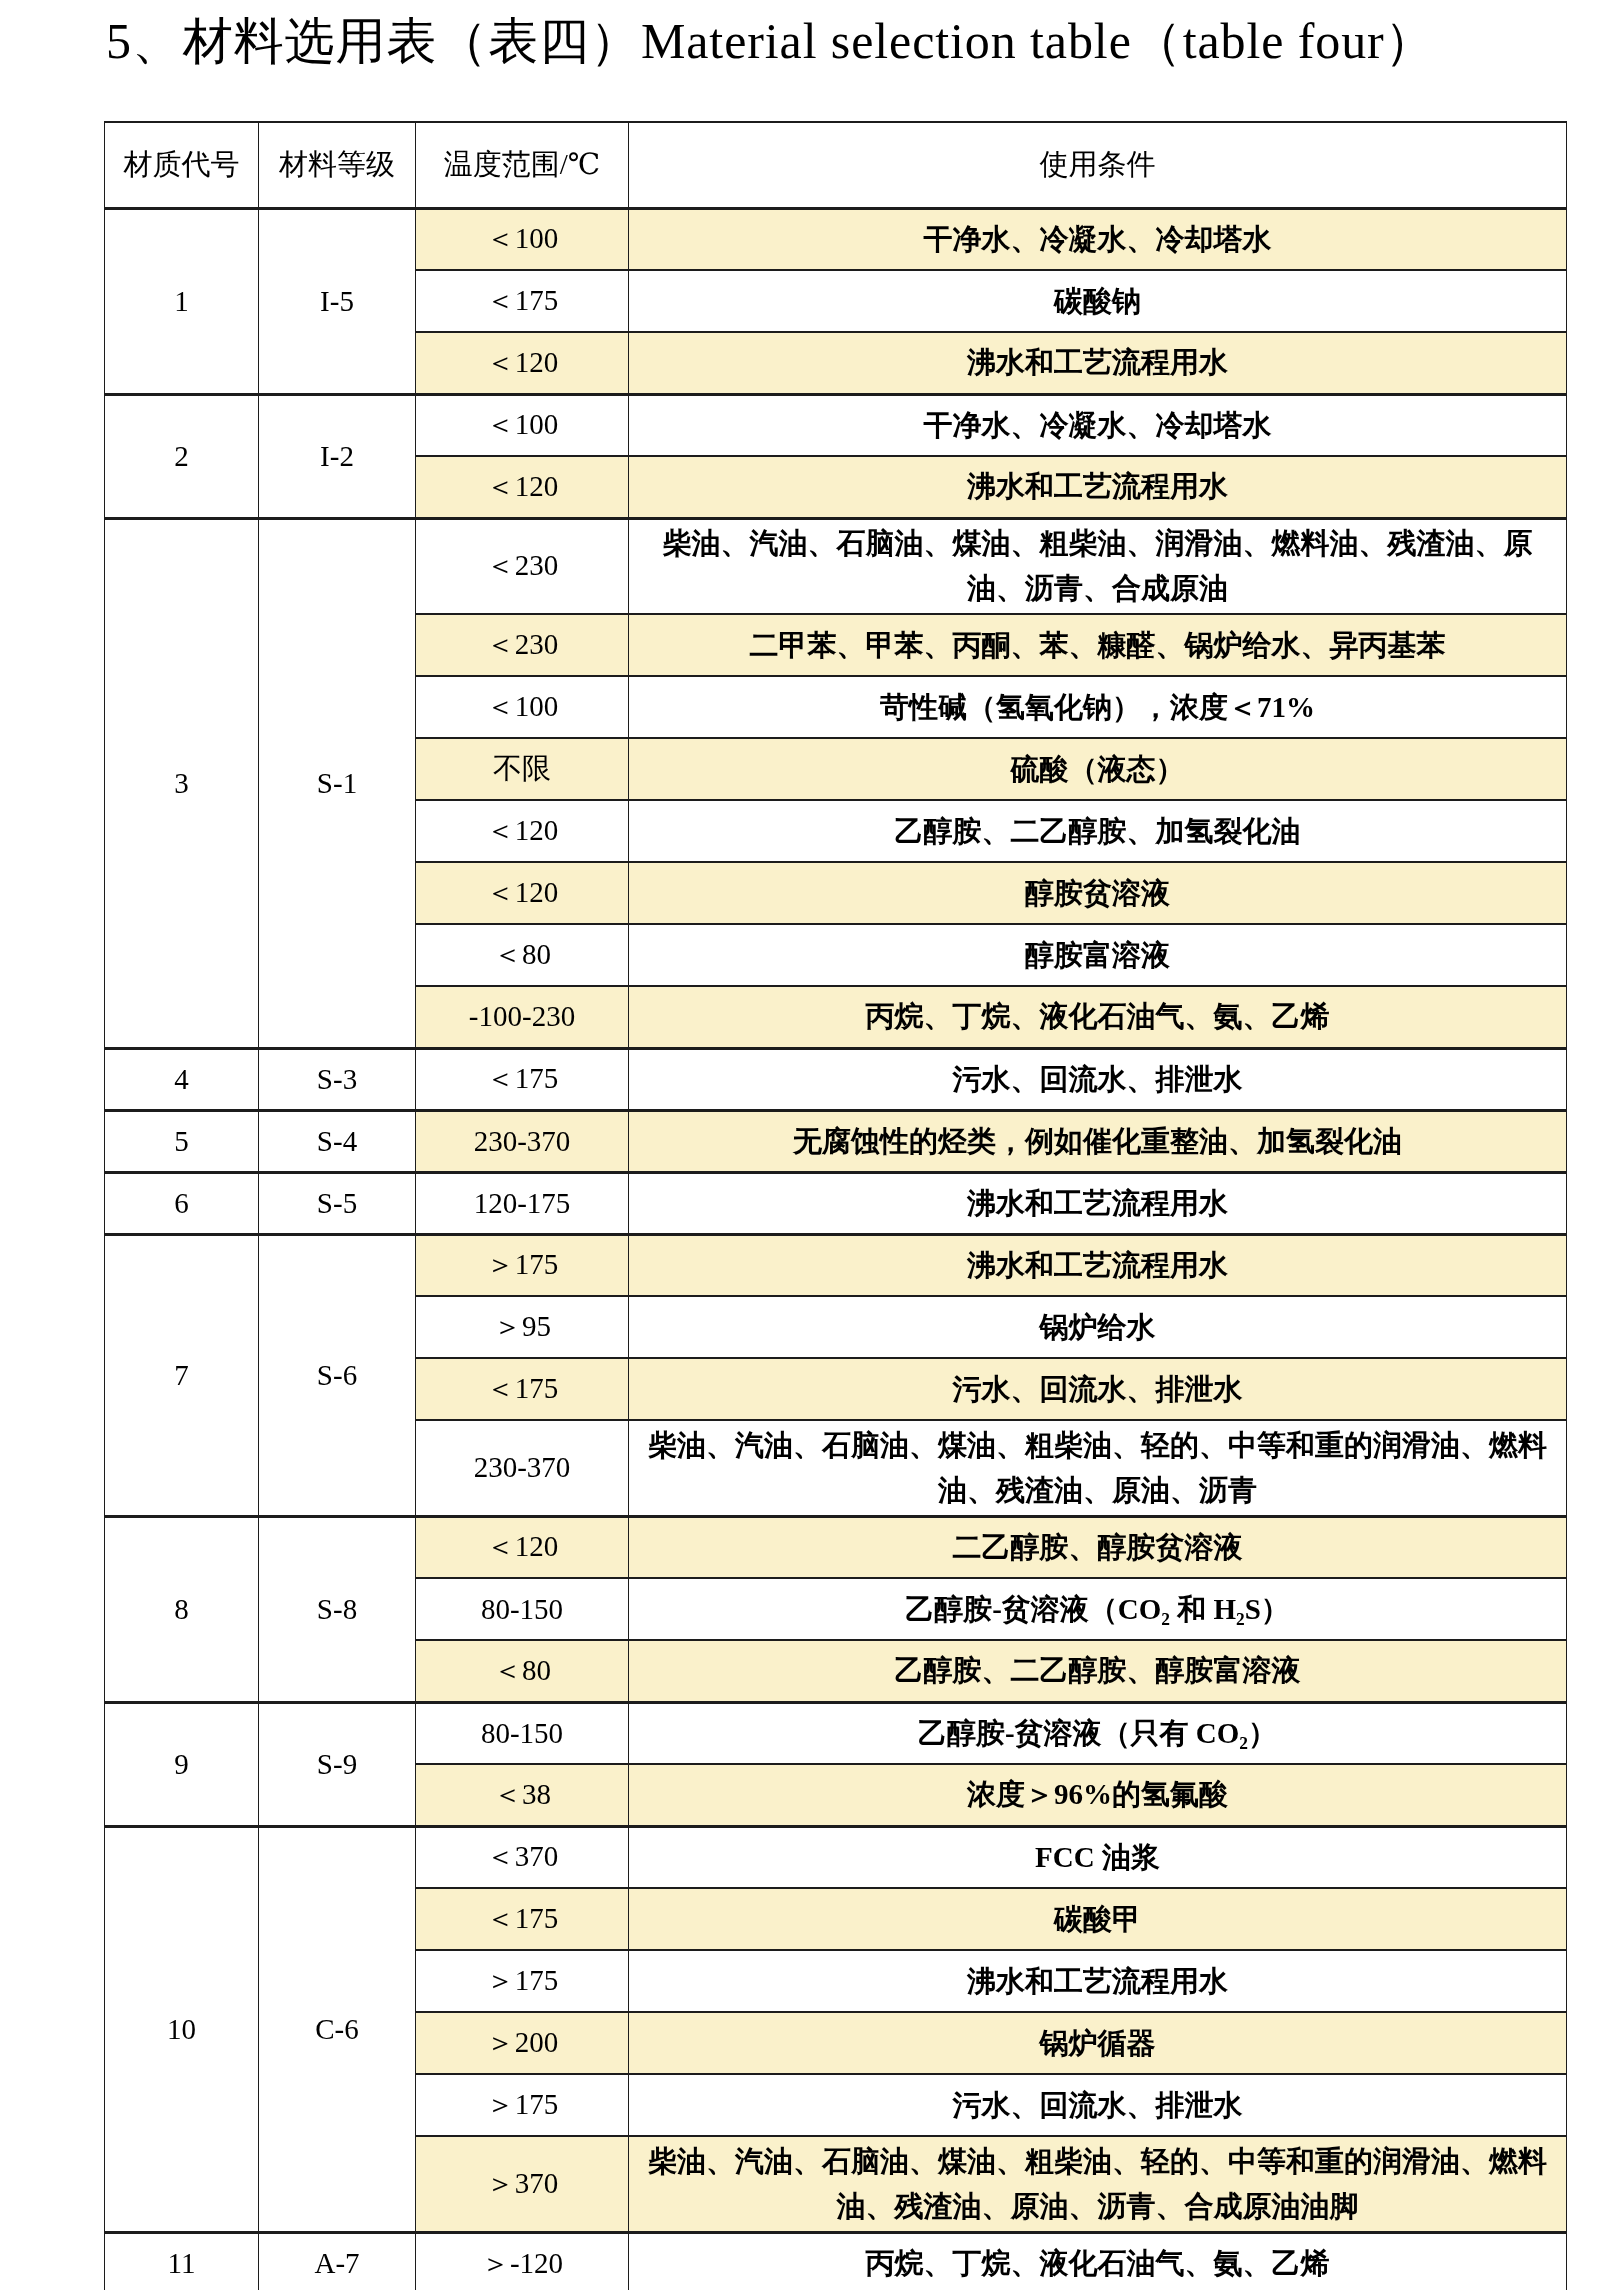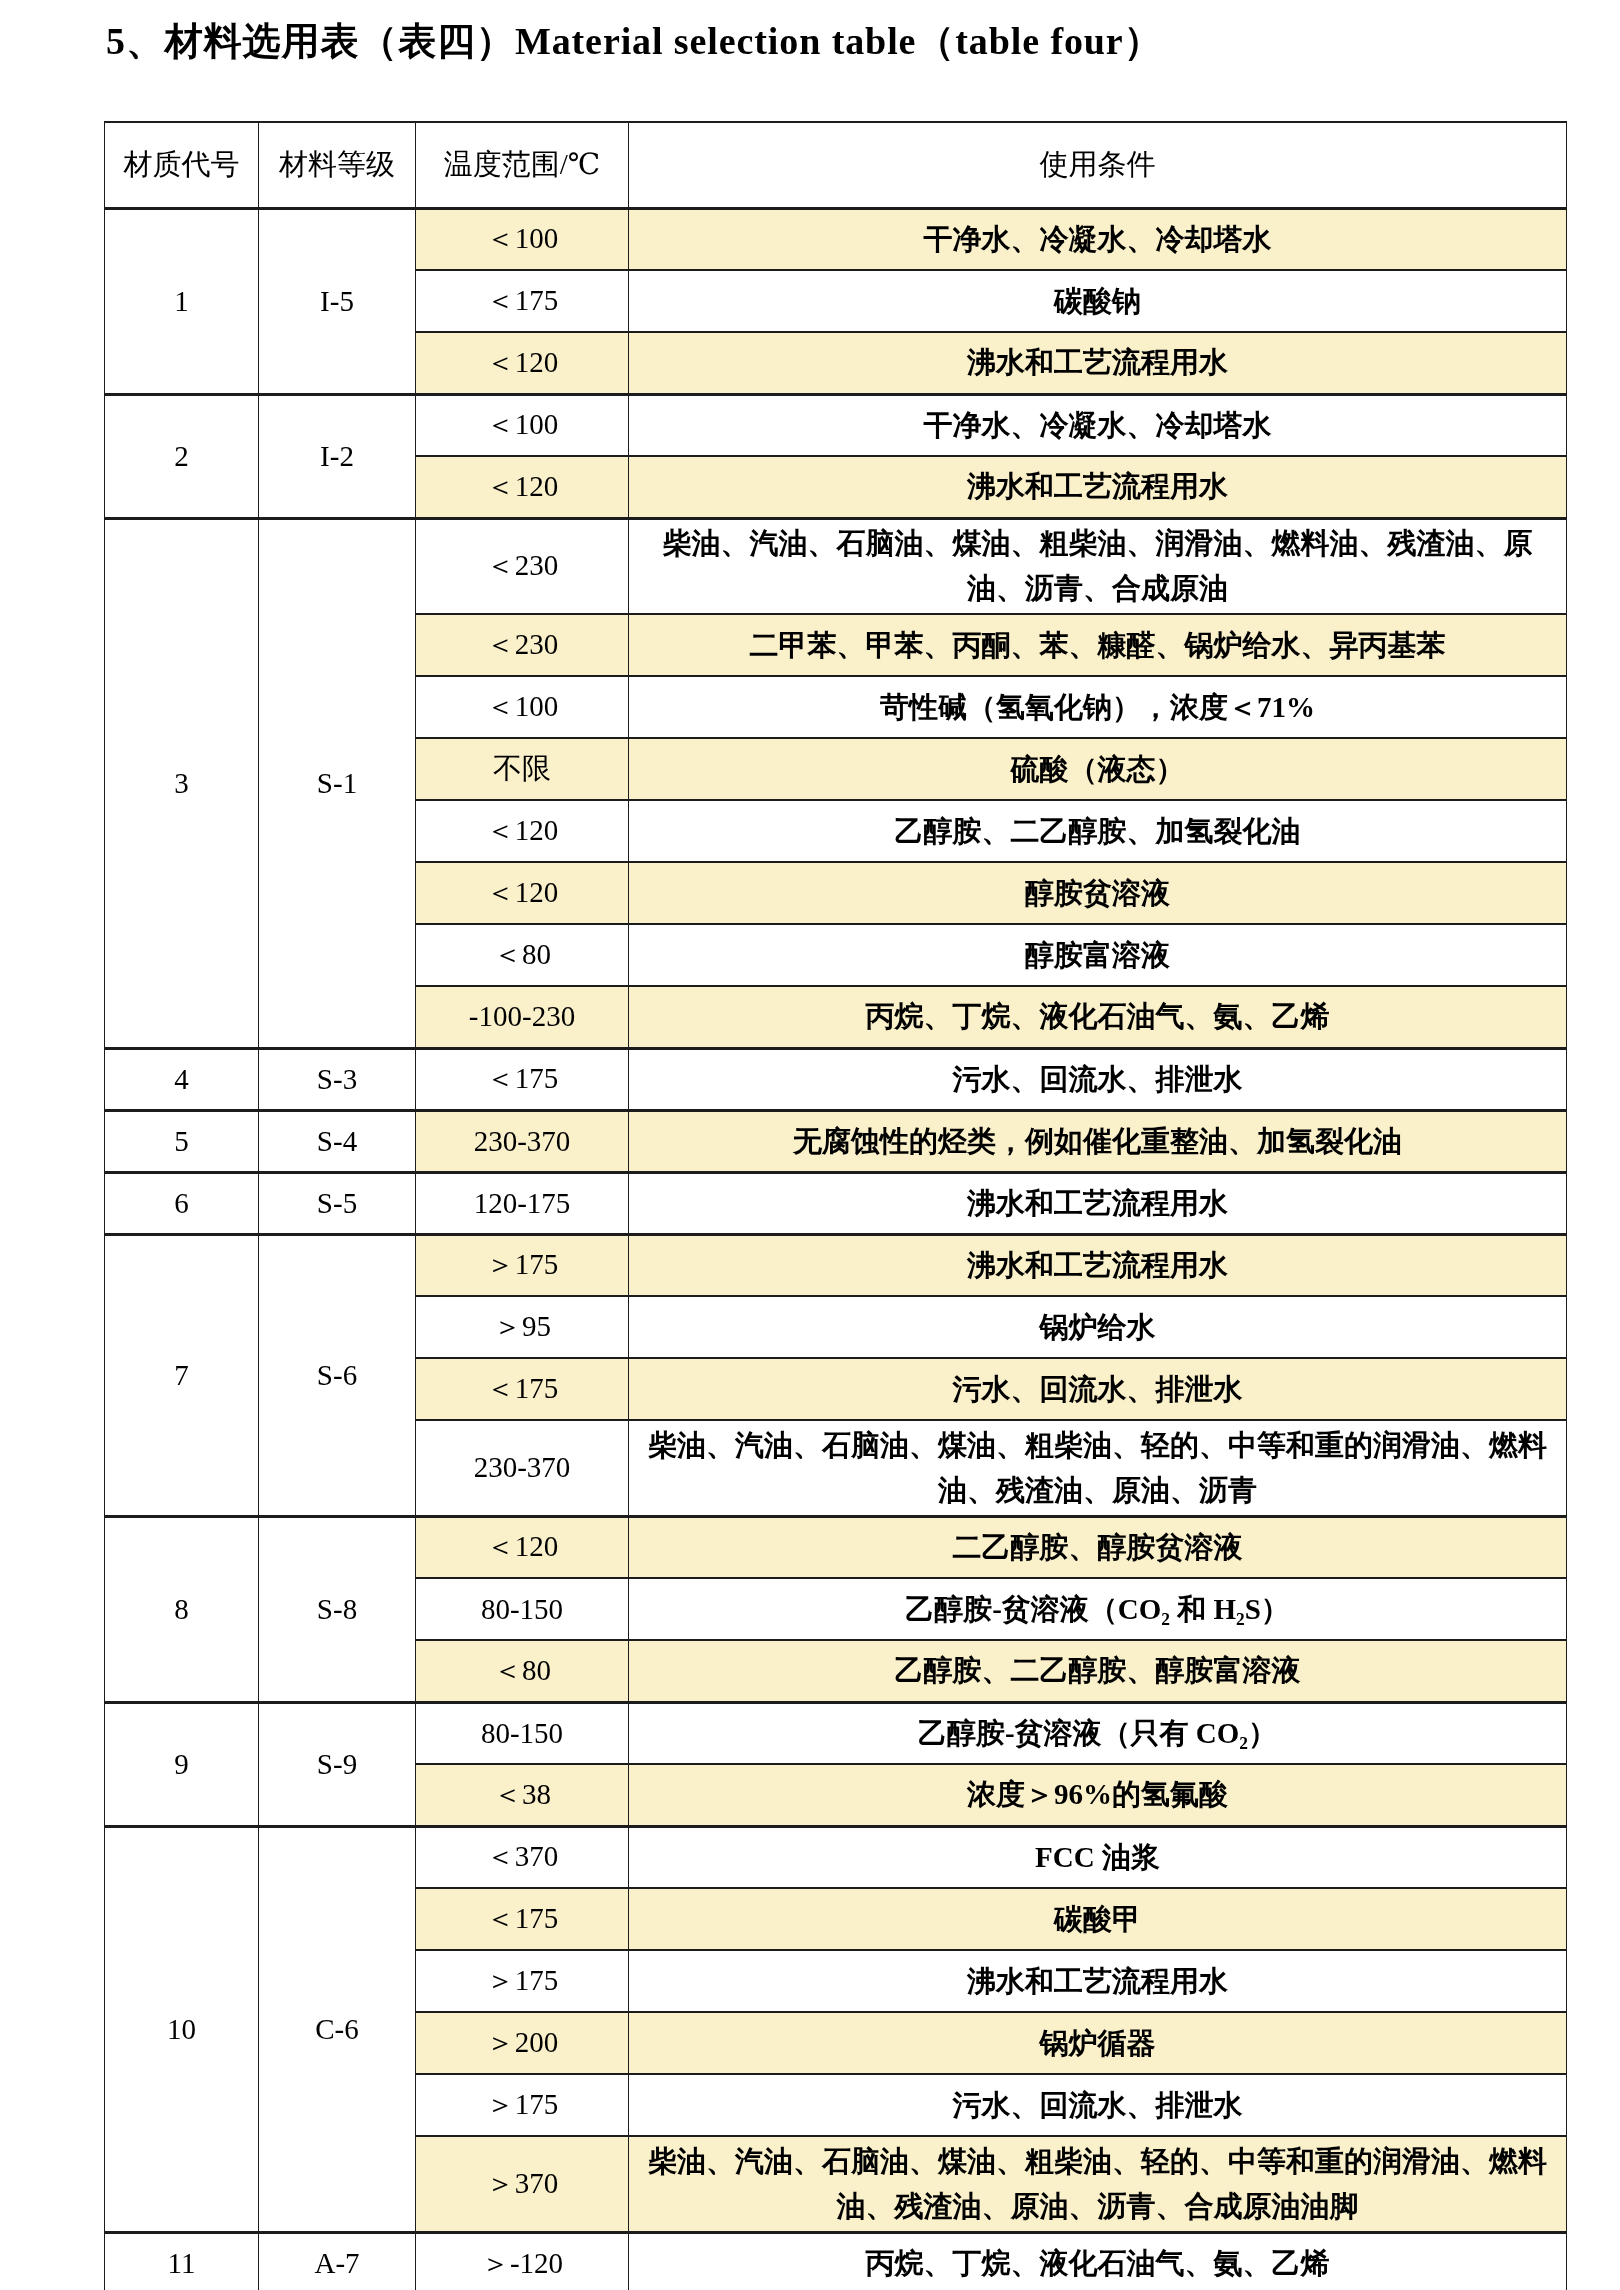--- a/index.html
+++ b/index.html
@@ -14,23 +14,23 @@
     background:var(--bg);
     overflow:hidden;
   }
   body{
     font-family:"Liberation Serif","DejaVu Serif",serif;
     color:var(--text);
     position:relative;
   }
   .title{
     position:absolute;
-    left:106px;top:16px;
-    font-size:38px;
-    font-weight:bold;
+    left:106px;top:8px;
+    font-size:50px;
+    font-weight:normal;
     letter-spacing:0.9px;
     white-space:nowrap;
   }
   table.mat{
     position:absolute;
     left:104px;top:121px;
     width:1463px;
     border-collapse:collapse;
     table-layout:fixed;
   }

